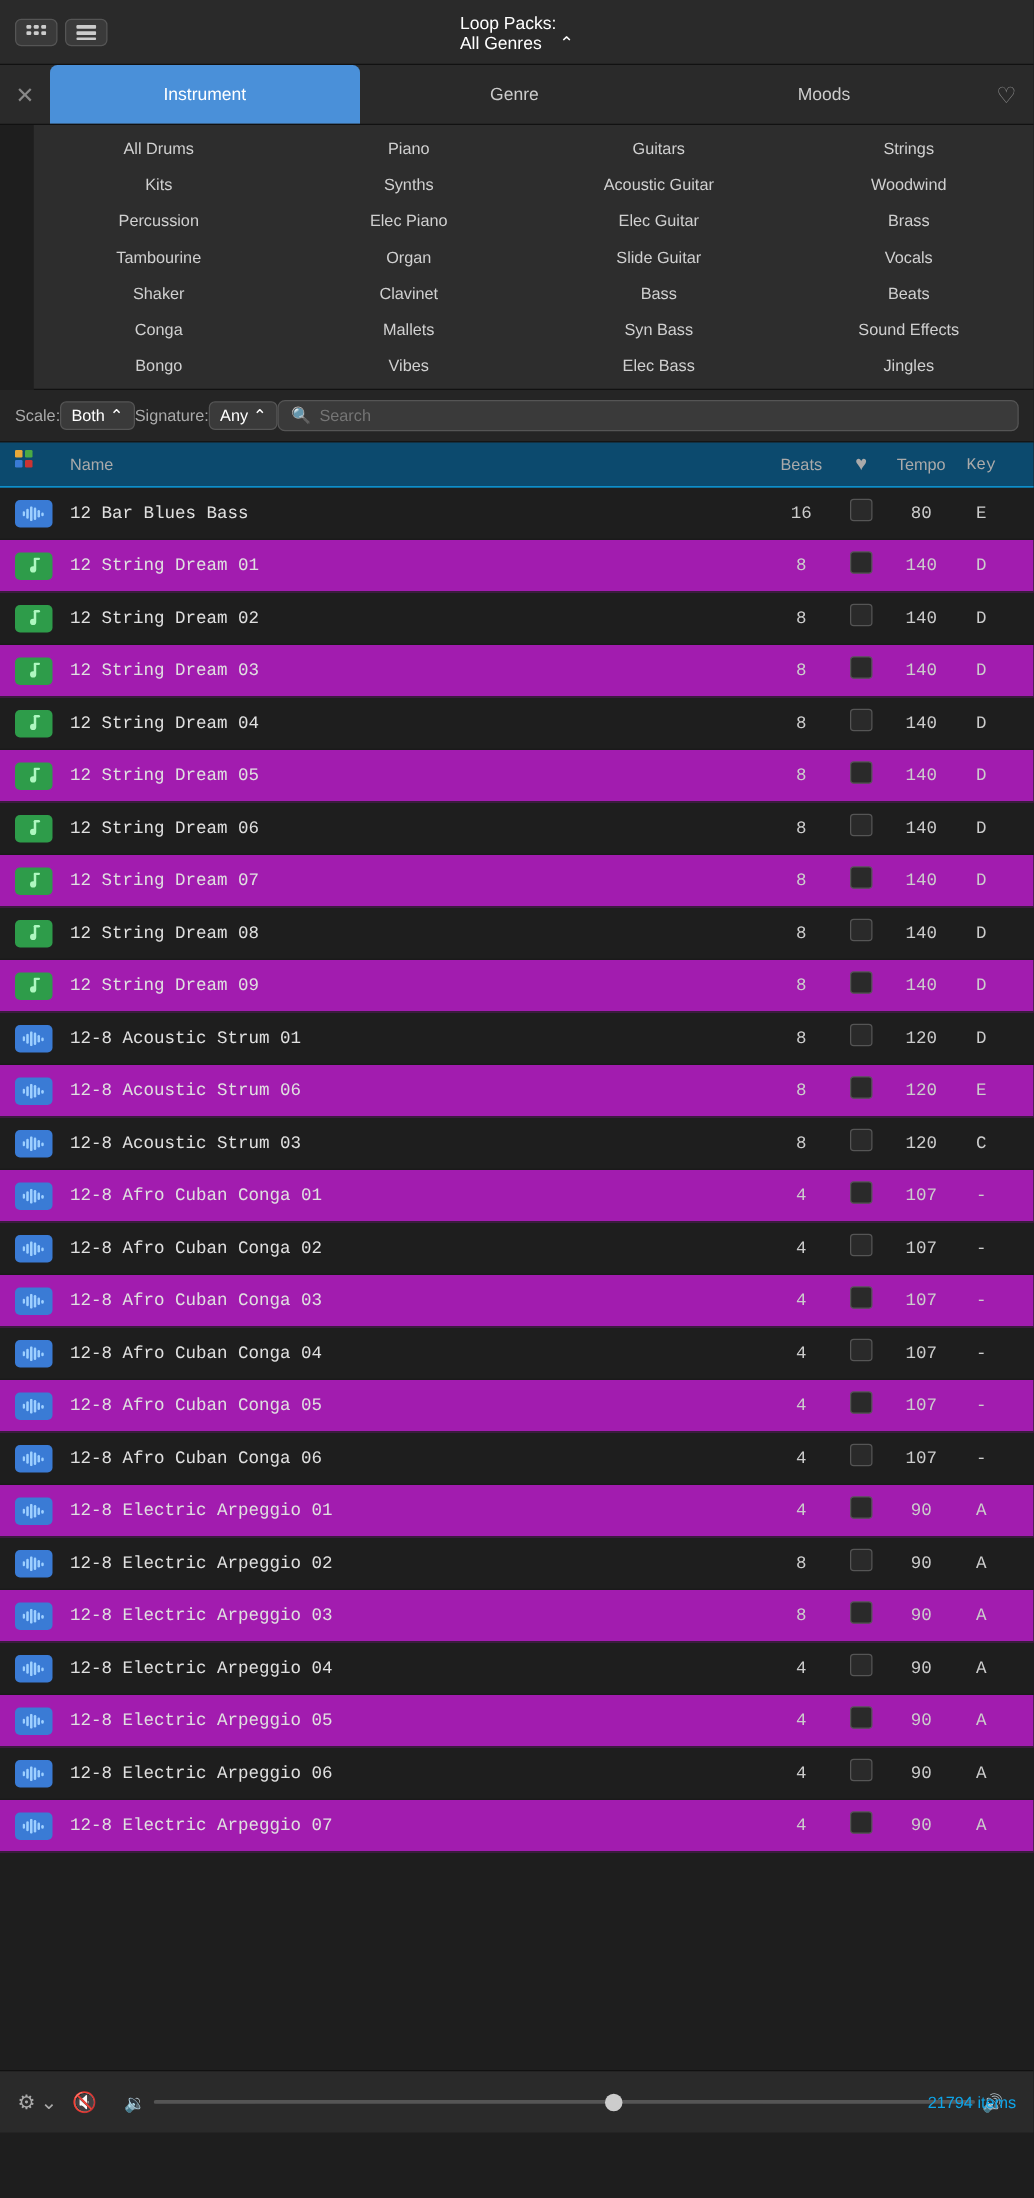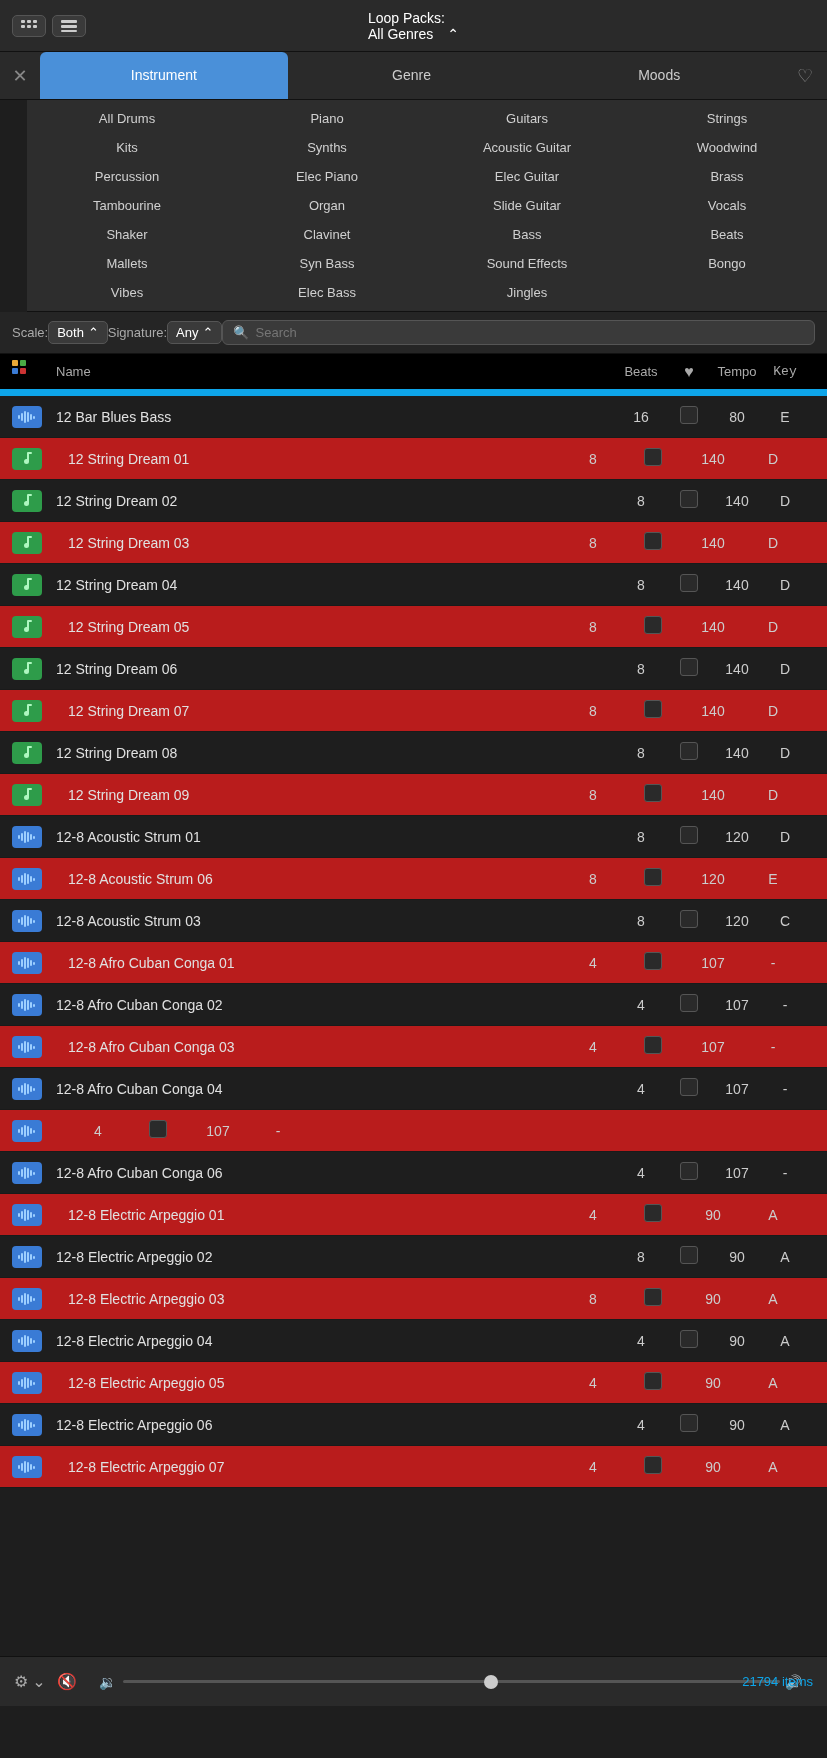--- a/index.html
+++ b/index.html
@@ -162,51 +162,51 @@
       background: none;
       border: none;
       outline: none;
       color: #888;
       font-size: 13px;
       width: 100%;
     }
 
     
     .table-header {
-      background: #000000;
+      background: #0c4a6e;
       display: flex;
       align-items: center;
       padding: 6px 12px;
-      border-bottom: 7px solid #0ea5e9;
+      border-bottom: 1px solid #0ea5e9;
       gap: 0;
     }
     .th-icon { width: 44px; }
     .th-name { flex: 1; color: #aaa; font-size: 13px; }
     .th-beats { width: 60px; text-align: center; color: #aaa; font-size: 13px; }
     .th-fav { width: 36px; text-align: center; color: #aaa; font-size: 16px; }
     .th-tempo { width: 60px; text-align: center; color: #aaa; font-size: 13px; }
     .th-key { width: 36px; text-align: center; color: #aaa; font-size: 13px; font-family: Liberation Mono, monospace; }
     .th-scroll { width: 12px; }
 
     
     .table-body {
       overflow-y: auto;
       flex: 1;
+      font-family: Liberation Mono, monospace;
     }
     .table-row {
       display: flex;
       align-items: center;
       padding: 0 12px;
       height: 42px;
       border-bottom: 1px solid #1a1a1a;
       cursor: pointer;
     }
     .table-row.alt {
-      background: #b91c1c;
-      gap: 12px;
+      background: #a21caf;
     }
     .tr-icon { width: 44px; display: flex; align-items: center; }
     .tr-name { flex: 1; font-size: 14px; color: #e0e0e0; }
     .tr-beats { width: 60px; text-align: center; font-size: 14px; color: #ccc; }
     .tr-fav { width: 36px; text-align: center; }
     .tr-tempo { width: 60px; text-align: center; font-size: 14px; color: #ccc; }
     .tr-key { width: 36px; text-align: center; font-size: 14px; color: #ccc; }
     .tr-scroll { width: 12px; }
 
     .icon-audio {
@@ -360,20 +360,21 @@
       <div class="instrument-cell">Elec Guitar</div>
       <div class="instrument-cell">Brass</div>
       <div class="instrument-cell">Tambourine</div>
       <div class="instrument-cell">Organ</div>
       <div class="instrument-cell">Slide Guitar</div>
       <div class="instrument-cell">Vocals</div>
       <div class="instrument-cell">Shaker</div>
       <div class="instrument-cell">Clavinet</div>
       <div class="instrument-cell">Bass</div>
       <div class="instrument-cell">Beats</div>
+      <div class="instrument-cell">Conga</div>
       <div class="instrument-cell">Mallets</div>
       <div class="instrument-cell">Syn Bass</div>
       <div class="instrument-cell">Sound Effects</div>
       <div class="instrument-cell">Bongo</div>
       <div class="instrument-cell">Vibes</div>
       <div class="instrument-cell">Elec Bass</div>
       <div class="instrument-cell">Jingles</div>
     </div>
 
   <div class="controls-row">
@@ -721,20 +722,21 @@
             <svg width="18" height="12" viewBox="0 0 18 12" fill="#9dcfff">
         <rect x="0" y="4" width="2" height="4" rx="1"></rect>
         <rect x="3" y="2" width="2" height="8" rx="1"></rect>
         <rect x="6" y="0" width="2" height="12" rx="1"></rect>
         <rect x="9" y="1" width="2" height="10" rx="1"></rect>
         <rect x="12" y="3" width="2" height="6" rx="1"></rect>
         <rect x="15" y="5" width="2" height="3" rx="1"></rect>
       </svg>
           </span>
         </div>
+        <div class="tr-name">12-8 Afro Cuban Conga 05</div>
         <div class="tr-beats">4</div>
         <div class="tr-fav"><span class="fav-box"></span></div>
         <div class="tr-tempo">107</div>
         <div class="tr-key">-</div>
         <div class="tr-scroll"></div>
       </div>
       <div class="table-row">
         <div class="tr-icon">
           <span class="icon-audio blue">
             <svg width="18" height="12" viewBox="0 0 18 12" fill="#9dcfff">

